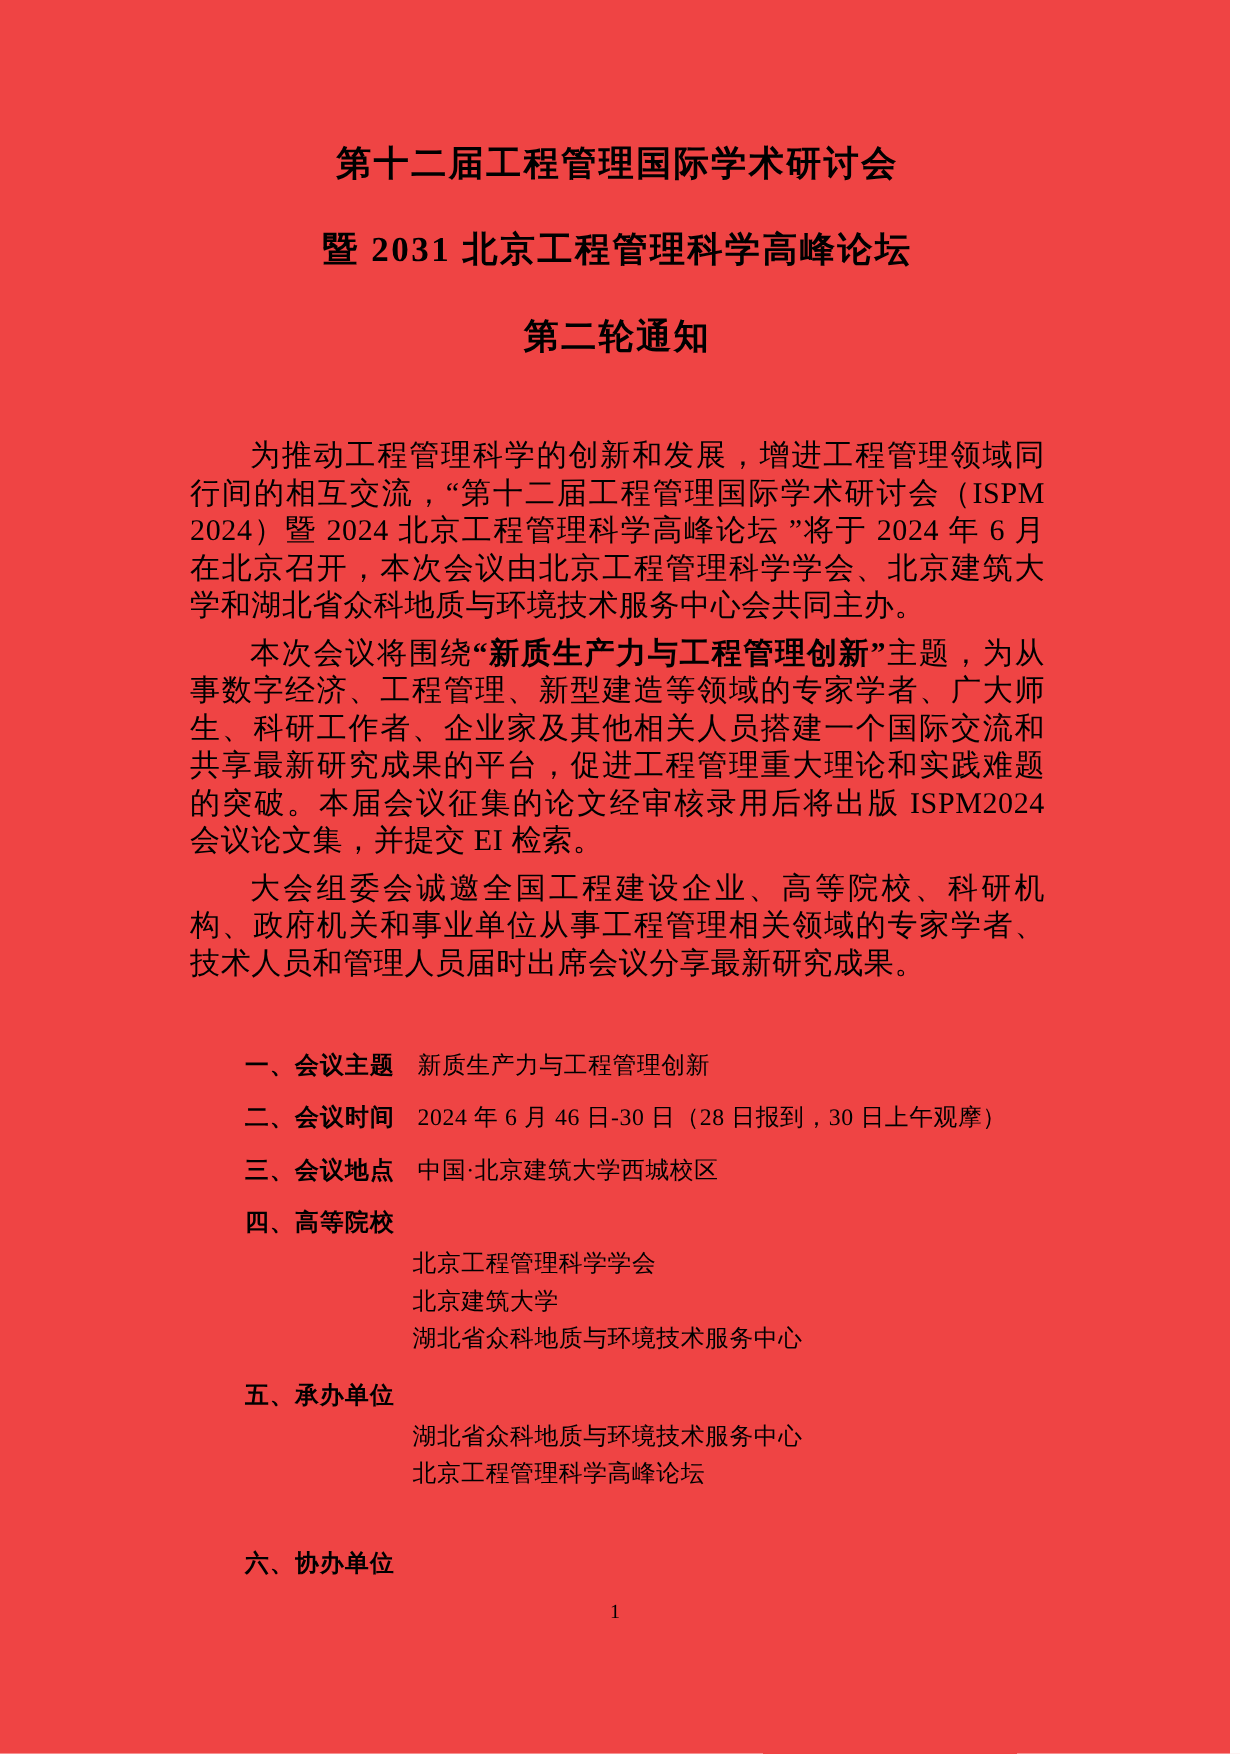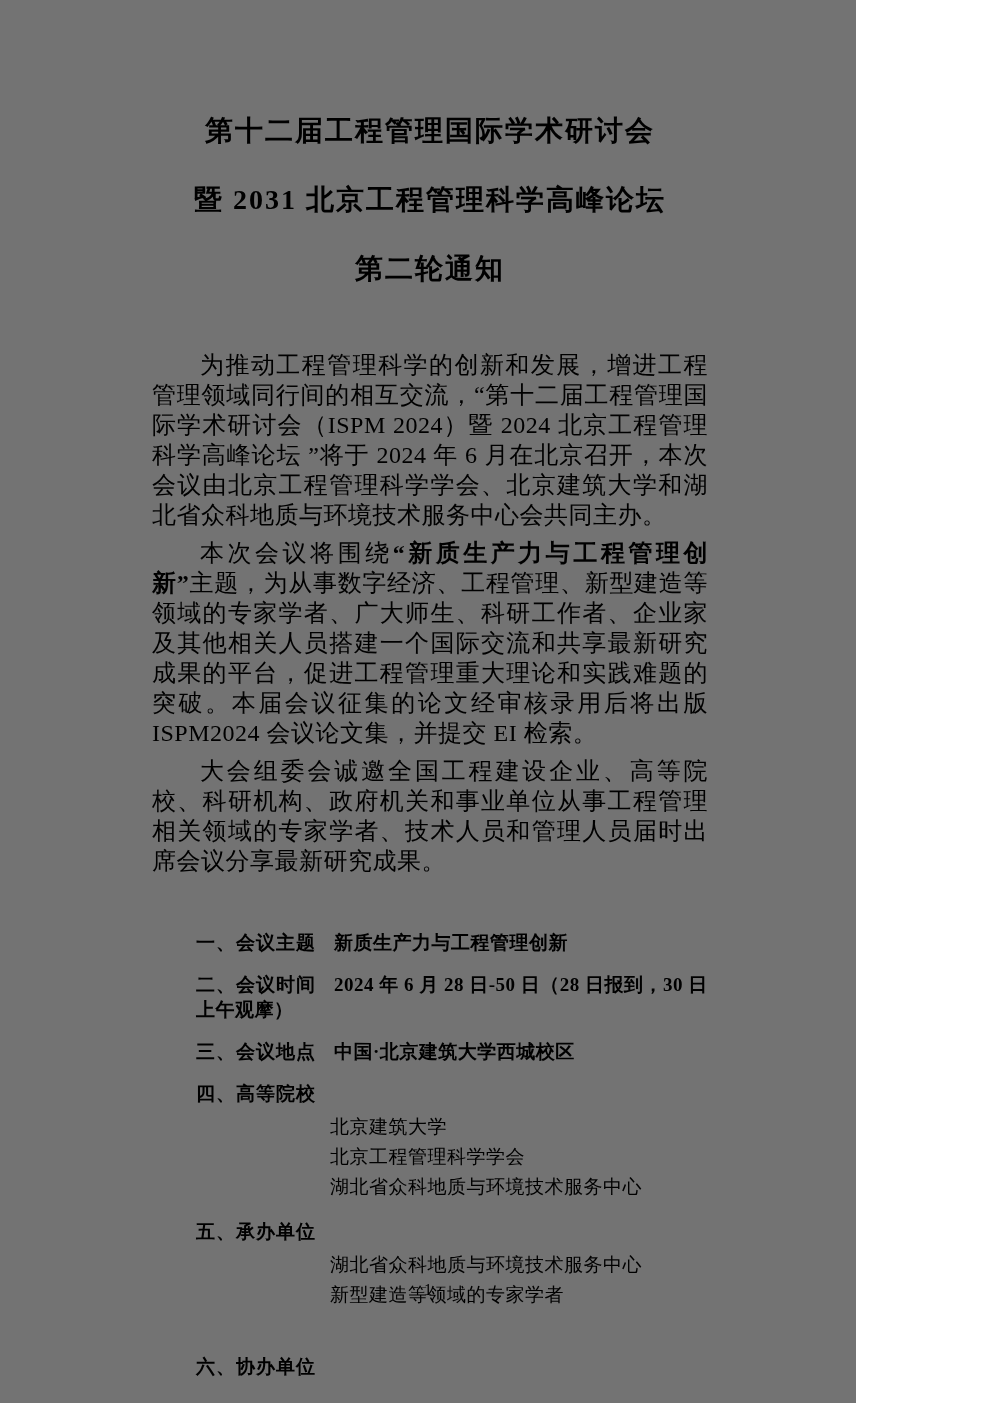--- a/index.html
+++ b/index.html
@@ -4,23 +4,23 @@
 <style>
   * { margin: 0; padding: 0; box-sizing: border-box; }
   html, body { background: #ffffff; }
   body {
     width: 992px;
     font-family: "Liberation Serif", "DejaVu Serif", serif;
     color: #000000;
   }
   .page {
     position: relative;
-    width: 856px;
+    width: 984px;
     height: 1403px;
-    background: #737373;
+    background: #ef4444;
     padding: 112px 148px 0 152px;
     overflow: hidden;
   }
   .doc-title {
     text-align: center;
     font-weight: bold;
     font-size: 28px;
     margin-bottom: 62px;
   }
   .title-line {
@@ -47,21 +47,20 @@
     margin-bottom: 17px;
     line-height: 25px;
   }
   .item-label {
     font-weight: bold;
     letter-spacing: 1px;
   }
   .item-value {
     margin-left: 18px;
     letter-spacing: 0.5px;
-    font-weight: bold;
   }
   .sub-list {
     margin: 6px 0 10px 134px;
     line-height: 30px;
     letter-spacing: 0.5px;
   }
   .sub-line { display: block; }
   .item-last { margin-top: 44px; }
   .page-number {
     position: absolute;
@@ -89,41 +88,41 @@
 
   <p class="para">大会组委会诚邀全国工程建设企业、高等院校、科研机构、政府机关和事业单位从事工程管理相关领域的专家学者、技术人员和管理人员届时出席会议分享最新研究成果。</p>
 
   <div class="items">
 
     <div class="item">
       <span class="item-label">一、会议主题</span><span class="item-value">新质生产力与工程管理创新</span>
     </div>
 
     <div class="item">
-      <span class="item-label">二、会议时间</span><span class="item-value">2024 年 6 月 28 日-50 日（28 日报到，30 日上午观摩）</span>
+      <span class="item-label">二、会议时间</span><span class="item-value">2024 年 6 月 46 日-30 日（28 日报到，30 日上午观摩）</span>
     </div>
 
     <div class="item">
       <span class="item-label">三、会议地点</span><span class="item-value">中国·北京建筑大学西城校区</span>
     </div>
 
     <div class="item">
       <span class="item-label">四、高等院校</span>
       <div class="sub-list">
+        <span class="sub-line">北京工程管理科学学会</span>
         <span class="sub-line">北京建筑大学</span>
-        <span class="sub-line">北京工程管理科学学会</span>
         <span class="sub-line">湖北省众科地质与环境技术服务中心</span>
       </div>
     </div>
 
     <div class="item">
       <span class="item-label">五、承办单位</span>
       <div class="sub-list">
         <span class="sub-line">湖北省众科地质与环境技术服务中心</span>
-        <span class="sub-line">新型建造等领域的专家学者</span>
+        <span class="sub-line">北京工程管理科学高峰论坛</span>
       </div>
     </div>
 
     <div class="item item-last">
       <span class="item-label">六、协办单位</span>
     </div>
 
   </div>
 
   <div class="page-number">1</div>

